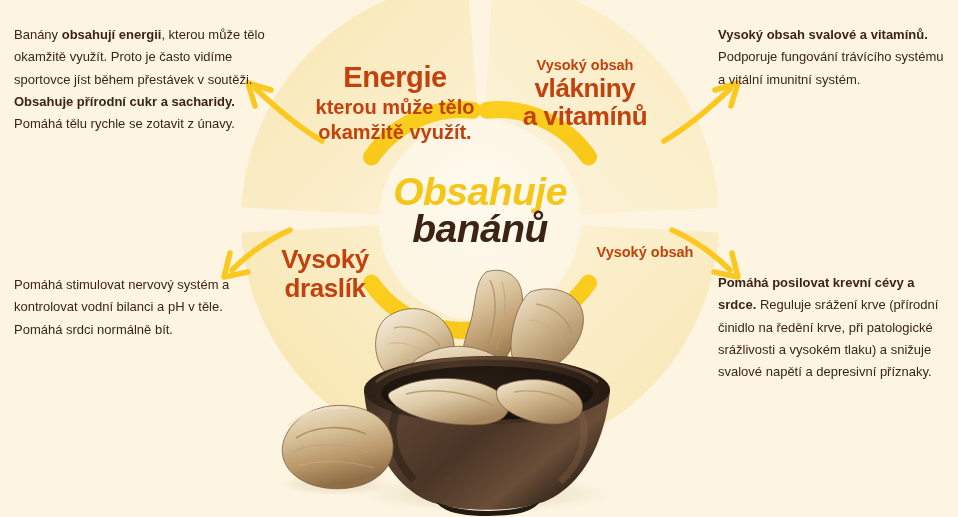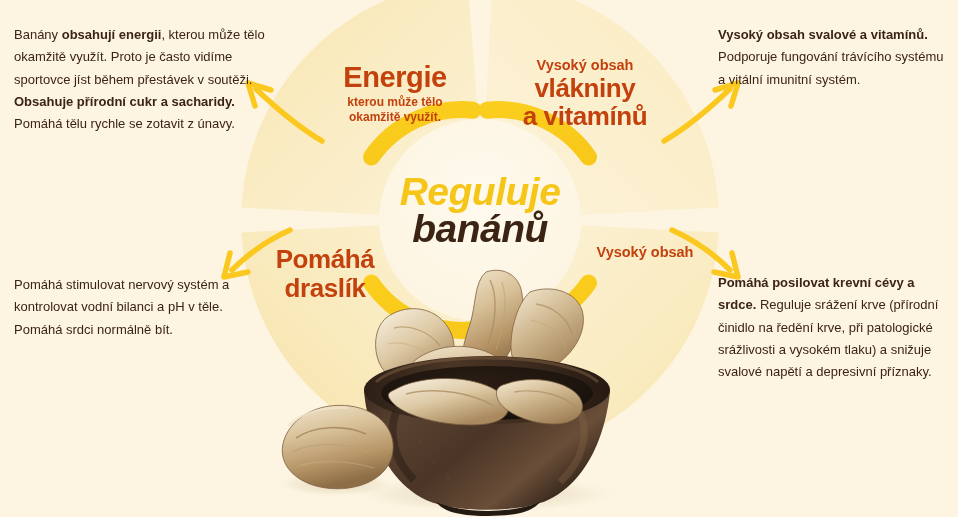--- a/index.html
+++ b/index.html
@@ -15,21 +15,21 @@
   
   .wheel-svg{position:absolute;left:0;top:0;width:958px;height:517px;}
 
   
   .seg-label{position:absolute;color:#c2410c;text-align:center;line-height:1.04;}
   .seg-big{font-weight:bold;letter-spacing:-0.4px;}
   .seg-small{font-weight:600;}
 
   #seg-energie{left:310px;top:62px;width:170px;}
   #seg-energie .seg-big{font-size:29px;}
-  #seg-energie .seg-small{font-size:12px;line-height:1.25;margin-top:3px;}
+  #seg-energie .seg-small{font-size:20px;line-height:1.25;margin-top:3px;}
 
   #seg-vlakniny{left:495px;top:58px;width:180px;}
   #seg-vlakniny .seg-small{font-size:14.5px;margin-bottom:1px;}
   #seg-vlakniny .seg-big{font-size:26px;line-height:1.08;text-align:center;}
 
   #seg-draslik{left:255px;top:245px;width:140px;}
   #seg-draslik .seg-big{font-size:26px;line-height:1.1;}
 
   #seg-horciku{left:575px;top:245px;width:140px;}
   #seg-horciku .seg-small{font-size:14.5px;margin-bottom:1px;}
@@ -164,30 +164,30 @@
 okamžitě využít.</div>
   </div>
 
   <div class="seg-label" id="seg-vlakniny">
     <div class="seg-small">Vysoký obsah</div>
     <div class="seg-big" style="white-space:pre-line">vlákniny
 a vitamínů</div>
   </div>
 
   <div class="seg-label" id="seg-draslik">
-    <div class="seg-big" style="white-space:pre-line">Pomáhá
+    <div class="seg-big" style="white-space:pre-line">Vysoký
 draslík</div>
   </div>
 
   <div class="seg-label" id="seg-horciku">
     <div class="seg-small">Vysoký obsah</div>
   </div>
 
   <div id="center-title">
-    <span class="t1">Reguluje</span>
+    <span class="t1">Obsahuje</span>
     <span class="t2">banánů</span>
   </div>
 
   <div class="corner" id="txt-tl">
     <span>Banány </span><b>obsahují energii</b><span>, kterou může tělo okamžitě využít. Proto je často vidíme sportovce jíst  během přestávek v soutěži. </span><b>Obsahuje přírodní cukr a sacharidy.</b><span> Pomáhá tělu rychle se zotavit z únavy.</span>
   </div>
 
   <div class="corner" id="txt-tr">
     <b>Vysoký obsah svalové a vitamínů.</b><span> Podporuje fungování trávícího systému a vitální imunitní systém.</span>
   </div>

